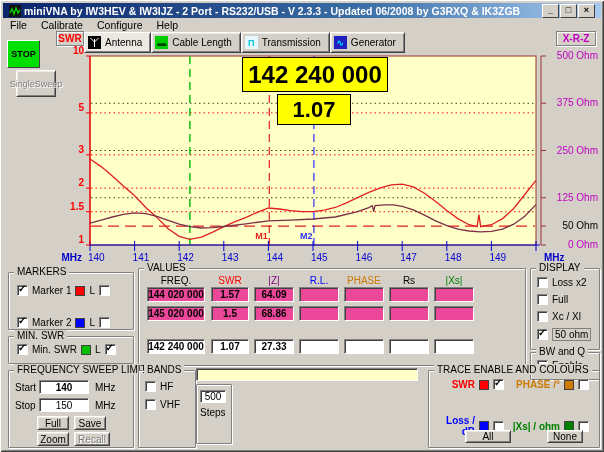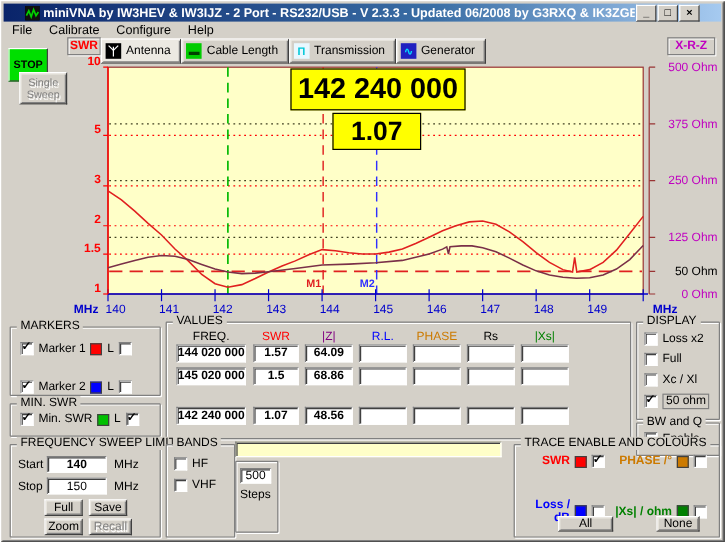--- a/index.html
+++ b/index.html
@@ -3,53 +3,53 @@
 <meta charset="utf-8">
 <style>
   html,body{margin:0;padding:0}
   body{
     width:604px;height:452px;position:relative;overflow:hidden;
     background:#D4D0C8;font-family:"Liberation Sans",sans-serif;font-size:10px;color:#000;
     box-shadow:inset 1px 1px 0 #fff, inset -1px -1px 0 #404040, inset 2px 2px 0 #D4D0C8, inset -2px -2px 0 #808080;
   }
   .abs{position:absolute}
   
-  .titlebar{left:3px;top:3px;width:598px;height:15px;background:linear-gradient(90deg,#0A246A,#3A6EA5 60%,#A6CAF0);display:flex;align-items:center;padding:0 18px;box-sizing:border-box}
+  .titlebar{left:3px;top:3px;width:598px;height:15px;background:linear-gradient(90deg,#0A246A,#3A6EA5 60%,#A6CAF0);display:flex;align-items:center;padding:0 6px;box-sizing:border-box}
   .titlebar .ttl{color:#fff;font-weight:bold;font-size:10.5px;margin-left:3px;white-space:nowrap;overflow:hidden;flex:1}
   .winbtn{width:15px;height:12px;margin-left:1px;background:#D4D0C8;border:1px solid;border-color:#fff #404040 #404040 #fff;font-size:9px;line-height:10px;text-align:center;font-weight:bold;font-family:"Liberation Sans",sans-serif}
   .appicon{width:12px;height:12px;background:#000;display:inline-block}
   
   .menubar{left:3px;top:18px;width:598px;height:13px;display:flex;gap:0;align-items:center}
   .menuitem{padding:0 7px;font-size:10.5px}
   
   .groupbox{border:1px solid #808080;box-shadow:inset 1px 1px 0 #fff,1px 1px 0 #fff;border-radius:1px}
   .gcap{position:absolute;top:-7px;left:5px;background:#D4D0C8;padding:0 3px;line-height:11px;font-size:10px;white-space:nowrap}
   .btn{background:#D4D0C8;border:1px solid;border-color:#fff #404040 #404040 #fff;box-shadow:inset 1px 1px 0 #ECE9E2,inset -1px -1px 0 #808080;display:flex;align-items:center;justify-content:center;font-size:10px;box-sizing:border-box}
   .btn.disabled{color:#808080;text-shadow:1px 1px 0 #fff}
   .sunken{background:#fff;border:1px solid;border-color:#808080 #fff #fff #808080;box-shadow:inset 1px 1px 0 #404040;box-sizing:border-box;display:flex;align-items:center;justify-content:center}
   .cb{width:11px;height:11px;background:#fff;border:1px solid;border-color:#808080 #fff #fff #808080;box-shadow:inset 1px 1px 0 #404040;display:inline-block;position:relative;box-sizing:border-box;flex:none}
   .cb.checked::after{content:"✓";position:absolute;top:-3px;left:0px;font-size:10px;font-weight:bold;color:#000}
   .swatch{width:10px;height:10px;border:1px solid #404040;display:inline-block;box-sizing:border-box;flex:none}
   .row{display:flex;align-items:center;gap:4px}
   
   .stopbtn{left:7px;top:40px;width:31px;height:26px;background:#00DF00;border:1px solid;border-color:#fff #404040 #404040 #fff;display:flex;align-items:center;justify-content:center;font-weight:bold;font-size:9px}
-  .singlesweep{left:16px;top:60px;width:40px;height:27px;flex-direction:column;line-height:10px;font-size:9px}
+  .singlesweep{left:16px;top:70px;width:40px;height:27px;line-height:10px;font-size:9px}
   .modelabel{height:13px;display:flex;align-items:center;justify-content:center;font-weight:bold;font-size:10px;border:1px solid #808080;box-shadow:1px 1px 0 #fff,inset 1px 1px 0 #fff;background:#D4D0C8}
   .tabsbar{left:84px;top:32px;height:21px;display:flex}
   .tab{height:21px;display:flex;align-items:center;gap:4px;padding:0 8px 0 3px;background:#D4D0C8;border:1px solid;border-color:#fff #404040 #404040 #fff;box-shadow:inset 1px 1px 0 #ECE9E2,inset -1px -1px 0 #808080;font-size:10px;box-sizing:border-box}
   .tab.active{background:#ECE9E2}
   .tabicon{width:13px;height:13px;flex:none;display:flex;align-items:center;justify-content:center;font-size:9px;font-weight:bold}
   
   .readout{background:#FFFF00;border:1px solid #000;display:flex;align-items:center;justify-content:center;font-weight:bold;color:#000}
   
   .vf{position:absolute;height:15px;font-weight:bold;font-size:10px}
   .c0{left:8px;width:58px}.c1{left:72px;width:38px}.c2{left:115px;width:40px}
   .c3{left:160px;width:40px}.c4{left:205px;width:40px}.c5{left:250px;width:40px}.c6{left:295px;width:40px}
   .vh{position:absolute;top:6px;height:10px;text-align:center;font-size:10px}
-  .cyan{background:#ffffff}
+  .cyan{background:#ec4899}
   .tracelbl{font-weight:bold;font-size:10px;text-align:right;flex:none}
   text{font-family:"Liberation Sans",sans-serif}
 </style>
 </head>
 <body>
 
 <div class="abs titlebar">
   <span class="appicon">
     <svg width="12" height="12">
         <rect width="12" height="12" fill="#101010"></rect>
@@ -226,21 +226,21 @@
     <span class="vf sunken cyan c1">1.5</span>
     <span class="vf sunken cyan c2">68.86</span>
     <span class="vf sunken cyan c3"></span>
     <span class="vf sunken cyan c4"></span>
     <span class="vf sunken cyan c5"></span>
     <span class="vf sunken cyan c6"></span>
   </div>
   <div class="abs" style="left:0;top:70px;width:100%;height:15px">
     <span class="vf sunken c0">142 240 000</span>
     <span class="vf sunken c1">1.07</span>
-    <span class="vf sunken c2">48.56</span>
+    <span class="vf sunken c2">27.33</span>
     <span class="vf sunken c3"></span>
     <span class="vf sunken c4"></span>
     <span class="vf sunken c5"></span>
     <span class="vf sunken c6"></span>
   </div>
 </div>
 
 <div class="abs groupbox" style="left:530px;top:268px;width:68px;height:80px">
   <span class="gcap">DISPLAY</span>
   <div class="abs row" style="left:6px;top:8px">

